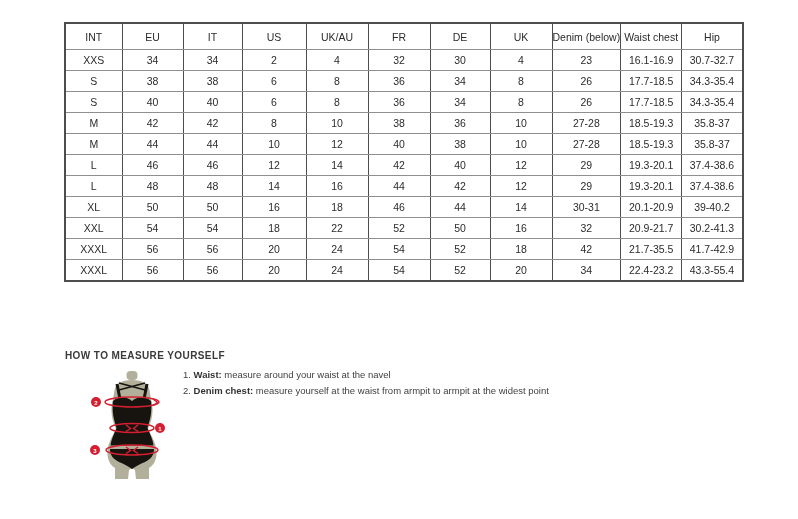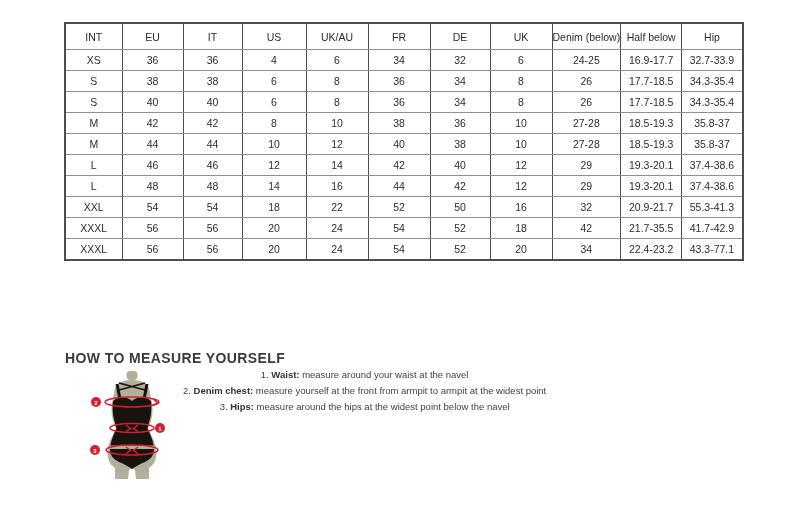--- a/index.html
+++ b/index.html
@@ -33,21 +33,21 @@
     white-space: nowrap;
     overflow: hidden;
   }
   table.size-table th { height: 25px; margin-left: 44px; }
   table.size-table td { height: 20px; }
 
   
   .measure-title {
     position: absolute;
     left: 65px; top: 350px;
-    font-size: 14px;
+    font-size: 10px;
     font-weight: bold;
     letter-spacing: 0.4px;
     color: #3a3a3a;
   }
   .figure {
     position: absolute;
     left: 84px; top: 370px;
     width: 96px; height: 110px;
   }
   ol.steps {
@@ -55,21 +55,20 @@
     left: 183px; top: 370px;
     margin: 0; padding: 0;
     list-style: none;
   }
   ol.steps li {
     font-size: 9.5px;
     color: #3f3f3f;
     line-height: 10px;
     margin-bottom: 6px;
     white-space: nowrap;
-    text-align: center;
   }
   ol.steps li .step-label { font-weight: bold; color: #333; }
 </style>
 </head>
 <body>
 
 <table class="size-table">
   <colgroup>
     <col style="width:57px">
       <col style="width:61px">
@@ -87,37 +86,37 @@
     <tr>
         <th>INT</th>
         <th>EU</th>
         <th>IT</th>
         <th>US</th>
         <th>UK/AU</th>
         <th>FR</th>
         <th>DE</th>
         <th>UK</th>
         <th>Denim (below)</th>
-        <th>Half below</th>
+        <th>Waist chest</th>
         <th>Hip</th>
       </tr>
   </thead>
   <tbody>
       <tr>
-        <td>XS</td>
-        <td>36</td>
-        <td>36</td>
+        <td>XXS</td>
+        <td>34</td>
+        <td>34</td>
+        <td>2</td>
         <td>4</td>
-        <td>6</td>
-        <td>34</td>
         <td>32</td>
-        <td>6</td>
-        <td>24-25</td>
-        <td>16.9-17.7</td>
-        <td>32.7-33.9</td>
+        <td>30</td>
+        <td>4</td>
+        <td>23</td>
+        <td>16.1-16.9</td>
+        <td>30.7-32.7</td>
       </tr>
       <tr>
         <td>S</td>
         <td>38</td>
         <td>38</td>
         <td>6</td>
         <td>8</td>
         <td>36</td>
         <td>34</td>
         <td>8</td>
@@ -184,31 +183,44 @@
         <td>14</td>
         <td>16</td>
         <td>44</td>
         <td>42</td>
         <td>12</td>
         <td>29</td>
         <td>19.3-20.1</td>
         <td>37.4-38.6</td>
       </tr>
       <tr>
+        <td>XL</td>
+        <td>50</td>
+        <td>50</td>
+        <td>16</td>
+        <td>18</td>
+        <td>46</td>
+        <td>44</td>
+        <td>14</td>
+        <td>30-31</td>
+        <td>20.1-20.9</td>
+        <td>39-40.2</td>
+      </tr>
+      <tr>
         <td>XXL</td>
         <td>54</td>
         <td>54</td>
         <td>18</td>
         <td>22</td>
         <td>52</td>
         <td>50</td>
         <td>16</td>
         <td>32</td>
         <td>20.9-21.7</td>
-        <td>55.3-41.3</td>
+        <td>30.2-41.3</td>
       </tr>
       <tr>
         <td>XXXL</td>
         <td>56</td>
         <td>56</td>
         <td>20</td>
         <td>24</td>
         <td>54</td>
         <td>52</td>
         <td>18</td>
@@ -220,21 +232,21 @@
         <td>XXXL</td>
         <td>56</td>
         <td>56</td>
         <td>20</td>
         <td>24</td>
         <td>54</td>
         <td>52</td>
         <td>20</td>
         <td>34</td>
         <td>22.4-23.2</td>
-        <td>43.3-77.1</td>
+        <td>43.3-55.4</td>
       </tr>
     </tbody>
 </table>
 
 <div class="measure-title">HOW TO MEASURE YOURSELF</div>
 
 <div class="figure">
   <svg viewBox="0 0 192 220" width="96" height="110">
 
     <rect x="85" y="2" width="22" height="18" rx="8" fill="#b2b09b"></rect>
@@ -294,15 +306,14 @@
     </g>
     <g>
       <circle cx="22" cy="160" r="10" fill="#d31f30"></circle>
       <text x="22" y="161" text-anchor="middle" dominant-baseline="central" font-size="12" font-weight="bold" fill="#ffffff">3</text>
     </g>
   </svg>
 </div>
 
 <ol class="steps">
     <li><span class="step-num">1. </span><span class="step-label">Waist:</span><span> measure around your waist at the navel</span></li>
-    <li><span class="step-num">2. </span><span class="step-label">Denim chest:</span><span> measure yourself at the front from armpit to armpit at the widest point</span></li>
-    <li><span class="step-num">3. </span><span class="step-label">Hips:</span><span> measure around the hips at the widest point below the navel</span></li>
+    <li><span class="step-num">2. </span><span class="step-label">Denim chest:</span><span> measure yourself at the waist from armpit to armpit at the widest point</span></li>
   </ol>
 
 </body></html>

